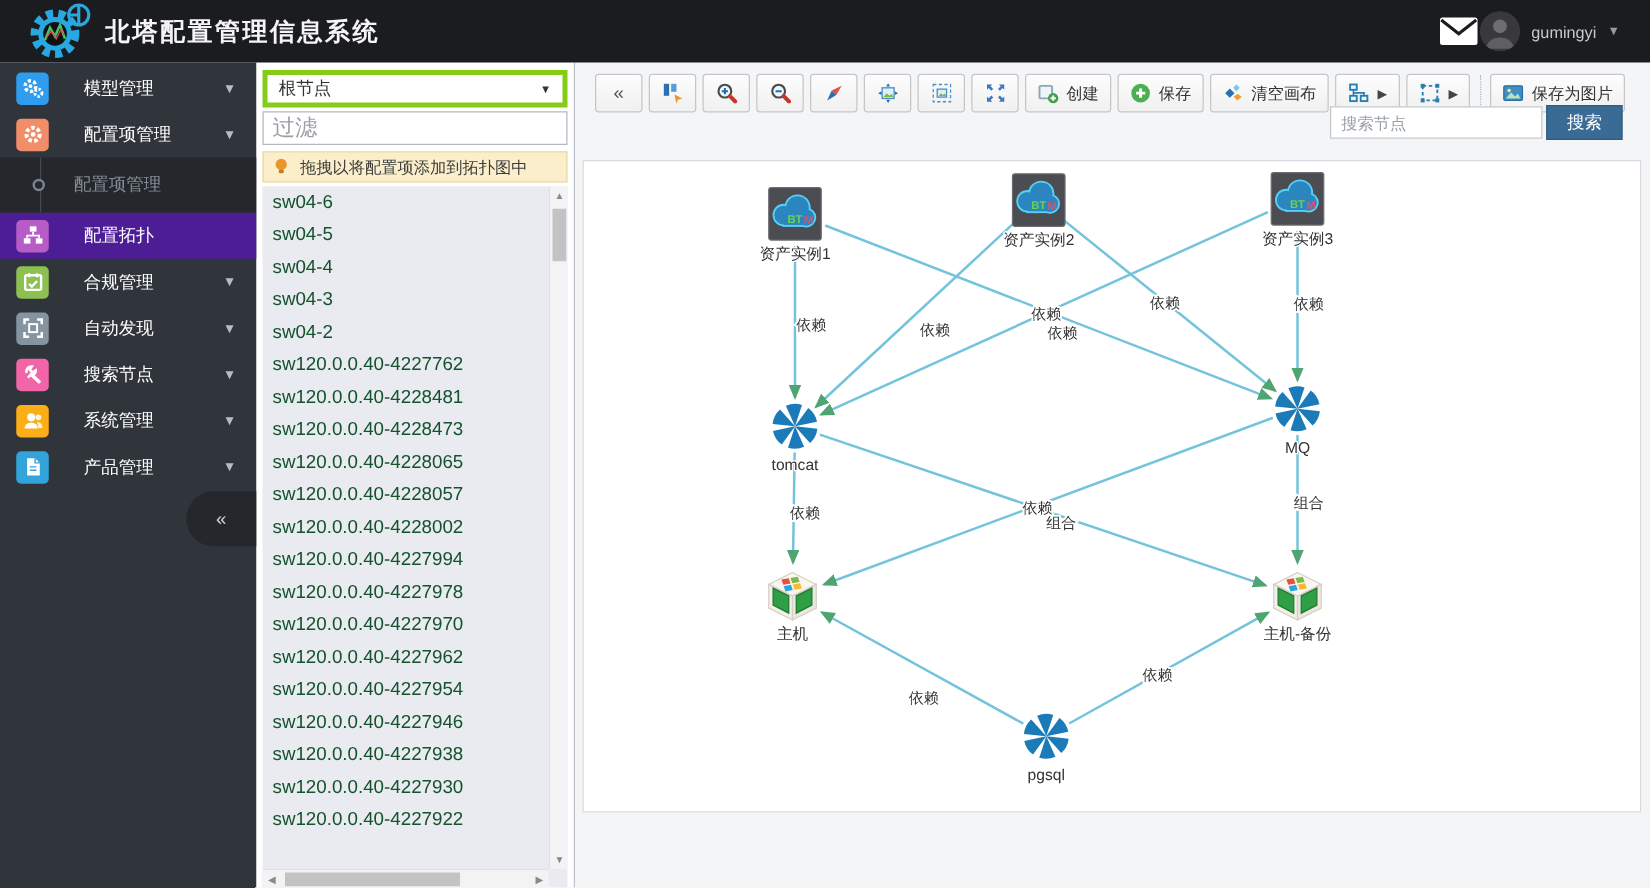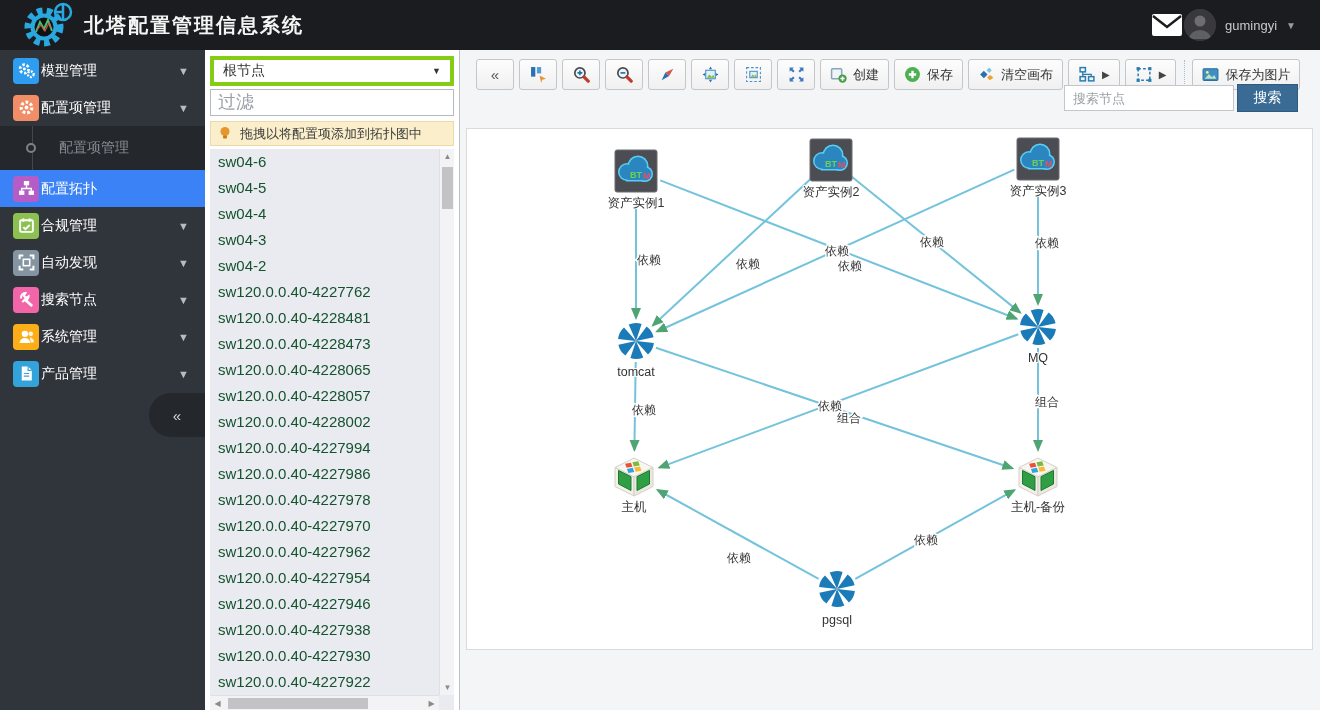--- a/index.html
+++ b/index.html
@@ -12,23 +12,23 @@
   .header-right { margin-left:auto; display:flex; align-items:center; margin-right:24px; }
   .mail-btn { width:34px; height:26px; display:flex; align-items:center; justify-content:center; cursor:pointer; }
   .user-box { display:flex; align-items:center; gap:9px; cursor:pointer; }
   .avatar { width:32px; height:32px; border-radius:50%; background:#3d3d40; overflow:hidden; }
   .username { color:#c9c9c9; font-size:13px; }
   .user-caret { color:#9a9a9a; font-size:10px; }
 
   
   .sidebar { position:absolute; left:0; top:50px; width:205px; bottom:0; background:#30343b; z-index:4; }
   .side-item { display:flex; align-items:center; height:37px; padding-left:13px; color:#fff; font-size:14px; cursor:pointer; }
-  .side-item.active { background:#3b82f6; }
+  .side-item.active { background:#4c1d95; }
   .side-icon { width:26px; height:26px; border-radius:4px; display:flex; align-items:center; justify-content:center; flex:0 0 26px; }
-  .side-label { margin-left:2px; }
+  .side-label { margin-left:28px; }
   .side-caret { margin-left:auto; margin-right:16px; color:#b7bcc3; font-size:11px; }
   .sub-wrap { position:relative; background:#24272b; padding:3px 0; }
   .sub-line { position:absolute; left:32px; top:0; bottom:0; width:1px; background:#45494f; }
   .sub-item { display:flex; align-items:center; height:38px; color:#868c95; font-size:14px; cursor:pointer; position:relative; }
   .sub-ring { width:10px; height:10px; border:2px solid #7d838c; border-radius:50%; margin-left:26px; background:#24272b; z-index:1; }
   .sub-label { margin-left:23px; }
   .collapse-pill { position:absolute; right:0; top:343px; width:56px; height:44px; background:#24272b; border-radius:22px 0 0 22px; display:flex; align-items:center; justify-content:center; color:#d6d6d6; font-size:15px; cursor:pointer; }
 
   
   .tree-panel { position:absolute; left:205px; top:50px; width:255px; bottom:0; background:#fff; border-right:1px solid #bfc3c9; padding:6px 5px 0 5px; display:flex; flex-direction:column; z-index:3; }
@@ -240,21 +240,20 @@
         <div class="ci-item">sw120.0.0.40-4228473</div>
 
         <div class="ci-item">sw120.0.0.40-4228065</div>
 
         <div class="ci-item">sw120.0.0.40-4228057</div>
 
         <div class="ci-item">sw120.0.0.40-4228002</div>
 
         <div class="ci-item">sw120.0.0.40-4227994</div>
 
-        <div class="ci-item">sw120.0.0.40-4227986</div>
 
         <div class="ci-item">sw120.0.0.40-4227978</div>
 
         <div class="ci-item">sw120.0.0.40-4227970</div>
 
         <div class="ci-item">sw120.0.0.40-4227962</div>
 
         <div class="ci-item">sw120.0.0.40-4227954</div>
 
         <div class="ci-item">sw120.0.0.40-4227946</div>

